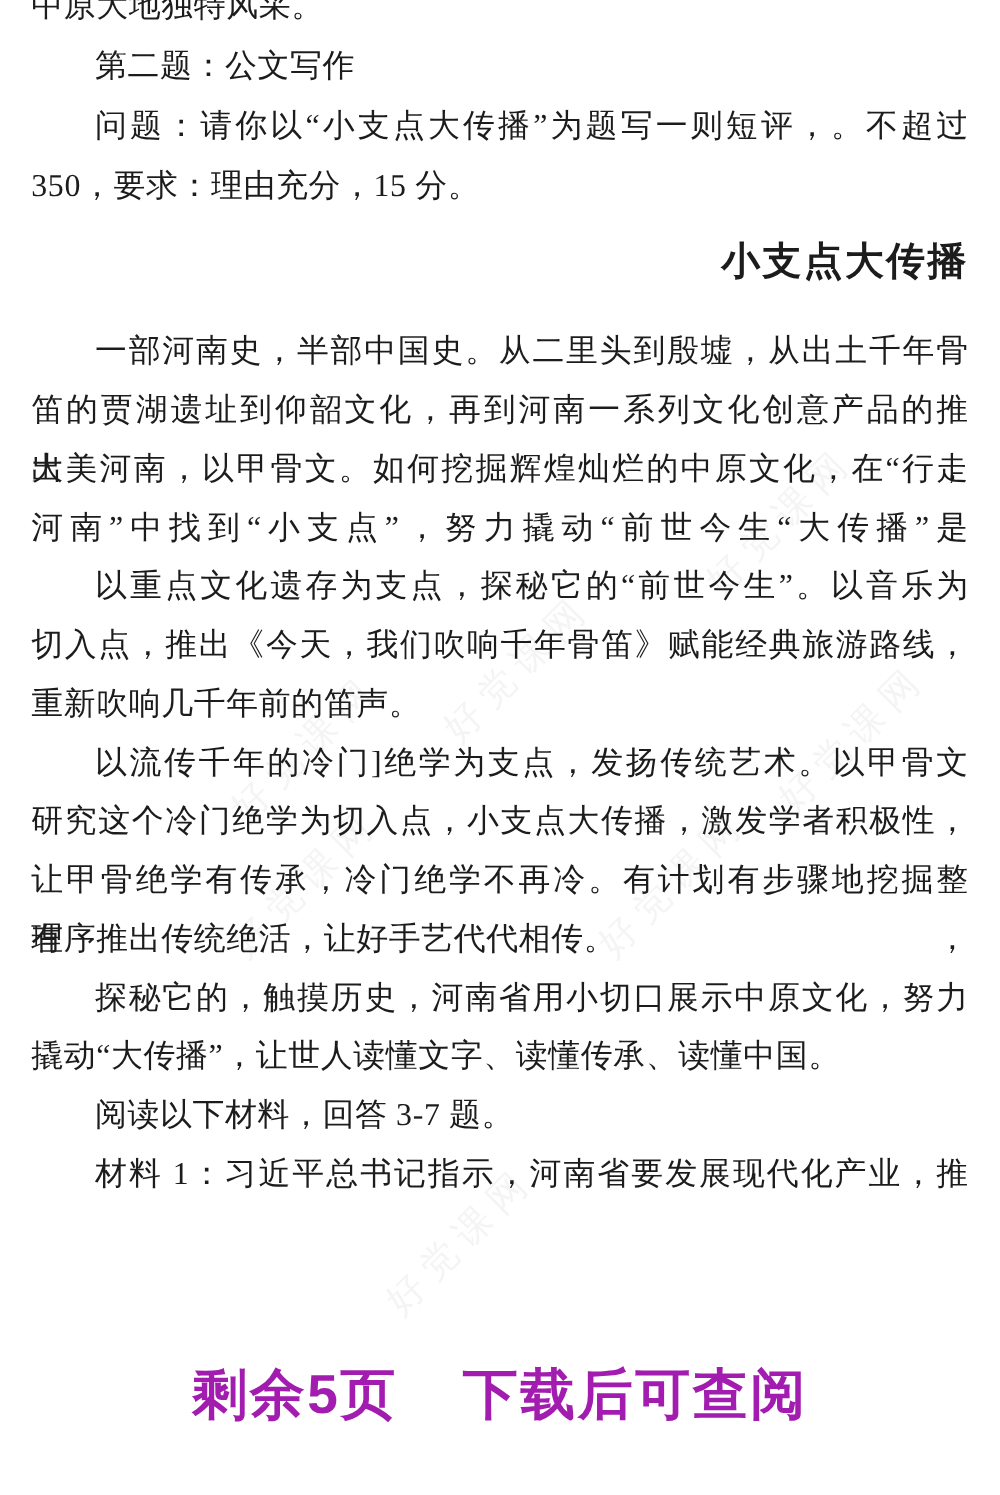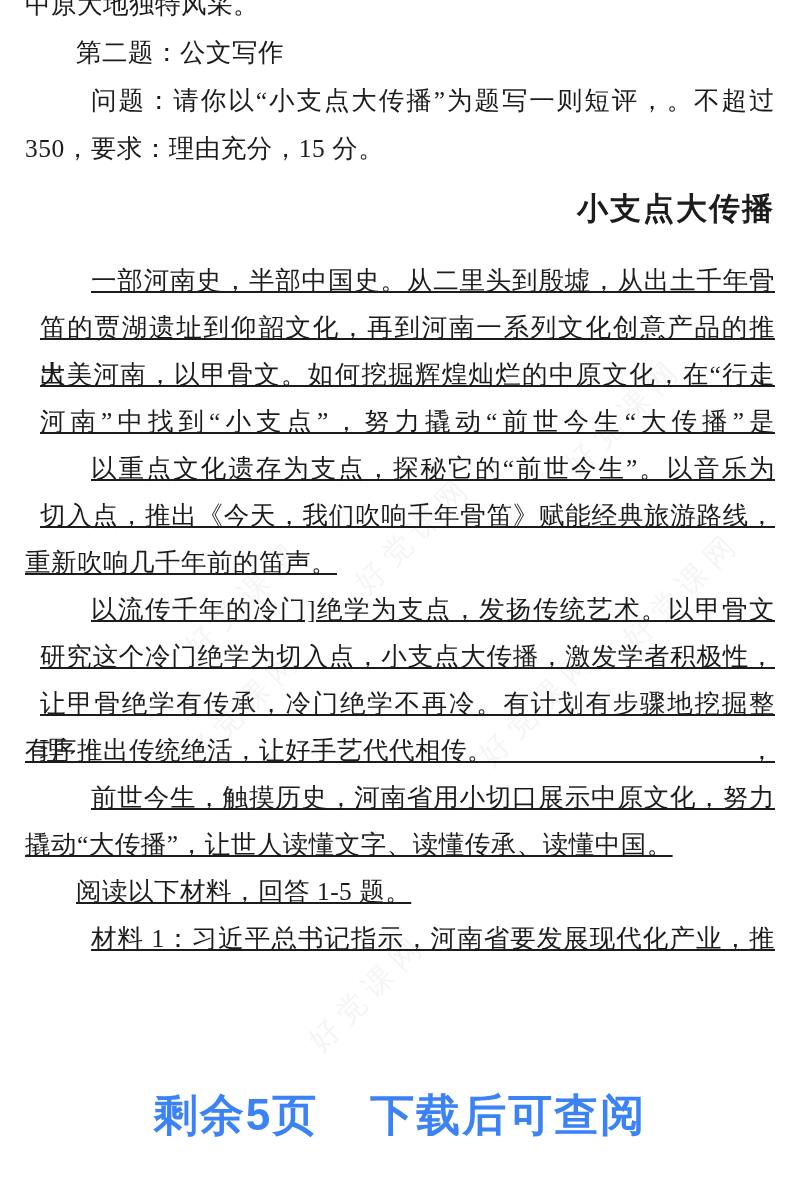--- a/index.html
+++ b/index.html
@@ -15,40 +15,40 @@
     position:absolute;
     left:25px;right:25px;top:-19px;
   }
   .ln{
     font-size:25.5px;
     line-height:48px;
     height:48px;
     text-align:left;
     letter-spacing:0.5px;
   }
-  .para .ln{line-height:47px;height:47px;text-decoration:underline;}
+  .para .ln{line-height:47px;height:47px;}
   .ind{text-indent:2em;}
-  .jst{text-align:justify;text-align-last:justify;margin-left:15px;}
+  .jst{text-align:justify;text-align-last:justify;}
   .doc-title{
     font-family:"Liberation Sans","DejaVu Sans",sans-serif;
     font-weight:bold;
     font-size:31px;
     line-height:48px;height:48px;
     margin-top:12px;margin-bottom:24px;
     text-align:right;
     letter-spacing:2px;
   }
   .footer{
     position:absolute;
     top:1086px;left:0;width:100%;
     display:flex;justify-content:center;gap:52px;
     font-family:"Liberation Sans","DejaVu Sans",sans-serif;
     font-weight:bold;
     font-size:44px;
-    color:#3b82f6;
+    color:#a21caf;
     letter-spacing:2px;
   }
   .wm{
     position:absolute;
     font-family:"Liberation Sans","DejaVu Sans",sans-serif;
     font-size:30px;
     letter-spacing:8px;
     color:#777777;
     opacity:0.07;
     transform:rotate(-45deg);
@@ -90,23 +90,23 @@
       <div class="ln jst">笛的贾湖遗址到仰韶文化，再到河南一系列文化创意产品的推出，</div>
       <div class="ln jst">大美河南，以甲骨文。如何挖掘辉煌灿烂的中原文化，在“行走</div>
       <div class="ln jst">河南”中找到“小支点”，努力撬动“前世今生“大传播”是</div>
       <div class="ln ind jst">以重点文化遗存为支点，探秘它的“前世今生”。以音乐为</div>
       <div class="ln jst">切入点，推出《今天，我们吹响千年骨笛》赋能经典旅游路线，</div>
       <div class="ln">重新吹响几千年前的笛声。</div>
       <div class="ln ind jst">以流传千年的冷门]绝学为支点，发扬传统艺术。以甲骨文</div>
       <div class="ln jst">研究这个冷门绝学为切入点，小支点大传播，激发学者积极性，</div>
       <div class="ln jst">让甲骨绝学有传承，冷门绝学不再冷。有计划有步骤地挖掘整理，</div>
       <div class="ln">有序推出传统绝活，让好手艺代代相传。</div>
-      <div class="ln ind jst">前世今生，触摸历史，河南省用小切口展示中原文化，努力</div>
+      <div class="ln ind jst">探秘它的，触摸历史，河南省用小切口展示中原文化，努力</div>
       <div class="ln">撬动“大传播”，让世人读懂文字、读懂传承、读懂中国。</div>
-      <div class="ln ind">阅读以下材料，回答 1-5 题。</div>
+      <div class="ln ind">阅读以下材料，回答 3-7 题。</div>
       <div class="ln ind jst">材料 1：习近平总书记指示，河南省要发展现代化产业，推</div>
     </div>
   </div>
 
   <div class="footer">
     <span>剩余5页</span>
     <span>下载后可查阅</span>
   </div>
 
 </div>

